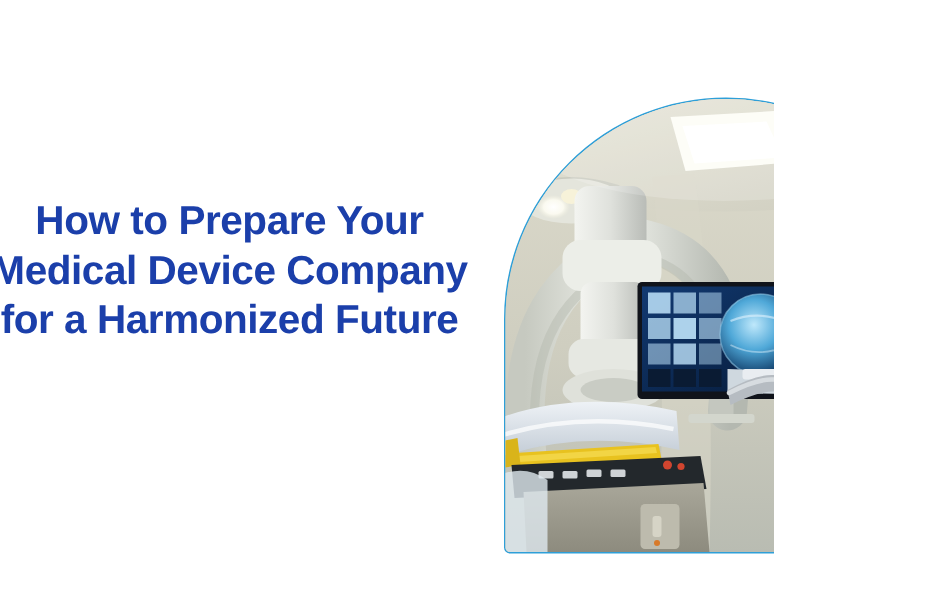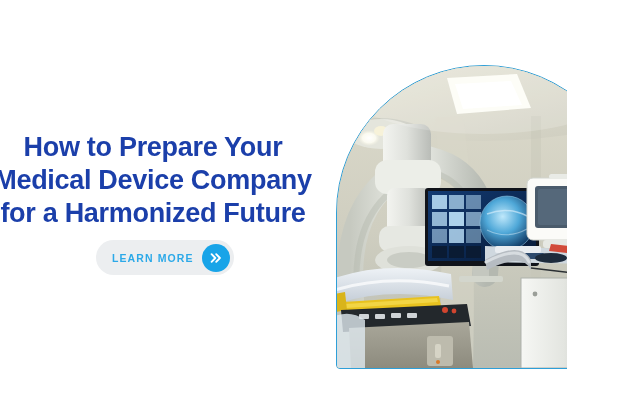--- a/index.html
+++ b/index.html
@@ -5,21 +5,21 @@
   html, body {
     margin: 0;
     padding: 0;
     background: #ffffff;
   }
   body {
     font-family: "Liberation Sans", sans-serif;
   }
   #banner {
     position: relative;
-    width: 567px;
+    width: 516px;
     height: 410px;
     background: #ffffff;
     overflow: hidden;
   }
 
   
   .text-col {
     position: absolute;
     left: 0;
     top: 0;
@@ -146,29 +146,20 @@
 <div id="banner">
 
   <div class="text-col">
 
     <div class="headline">
       <span class="ln">How to Prepare Your</span>
       <span class="ln">Medical Device Company</span>
       <span class="ln">for a Harmonized Future</span>
     </div>
 
-    <div class="cta">
-      <span class="cta-label">LEARN MORE</span>
-      <span class="cta-circle">
-        <svg width="14" height="14" viewBox="0 0 14 14" aria-hidden="true">
-          <path d="M2.6 3.2 L6.3 7 L2.6 10.8" fill="none" stroke="#ffffff" stroke-width="1.9" stroke-linecap="round" stroke-linejoin="round"></path>
-          <path d="M7.2 3.2 L10.9 7 L7.2 10.8" fill="none" stroke="#ffffff" stroke-width="1.9" stroke-linecap="round" stroke-linejoin="round"></path>
-        </svg>
-      </span>
-    </div>
 
   </div>
 
   <div class="logo">
     <div class="logo-inner">
       <span class="logo-top-rule"></span>
       <span class="logo-t1">O M</span>
       <span class="logo-mid-rule"></span>
       <span class="logo-t2">Re</span>
     </div>

